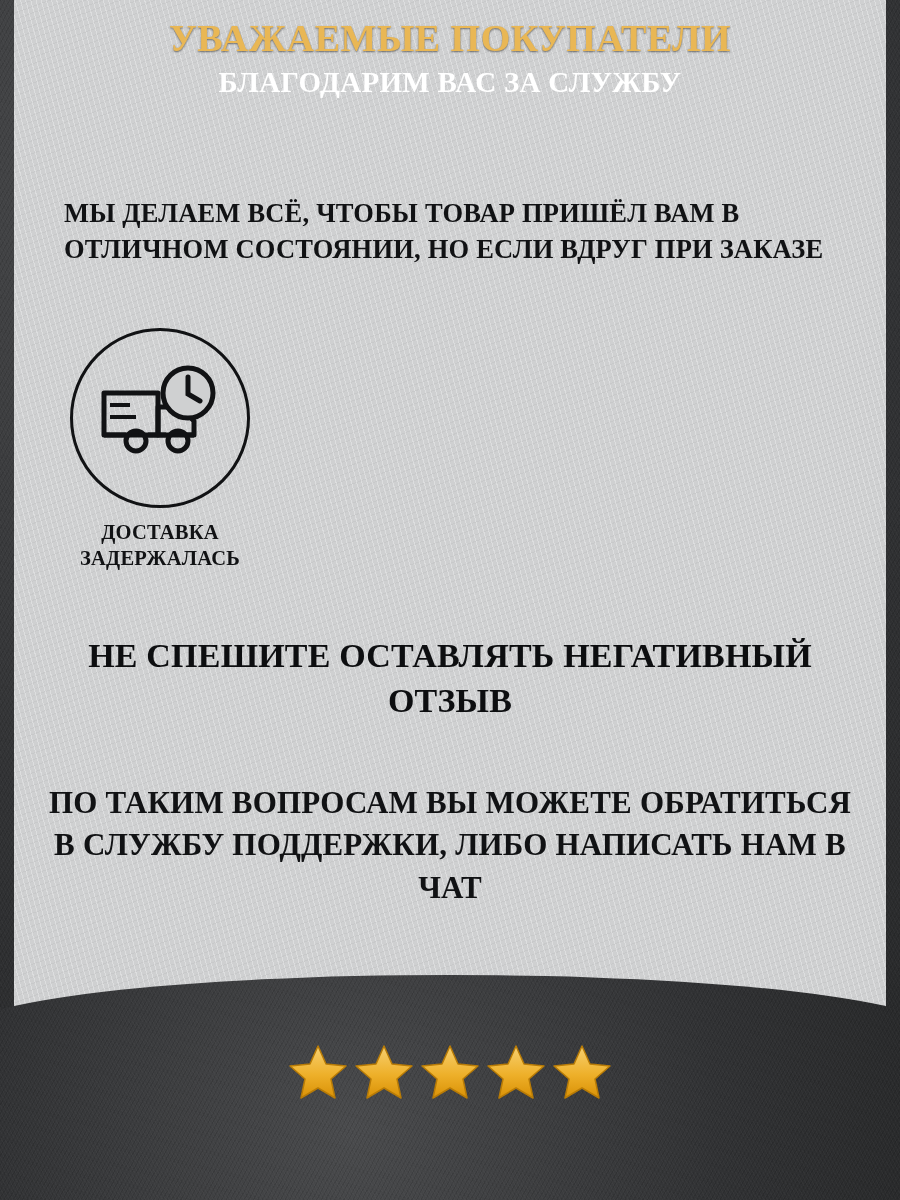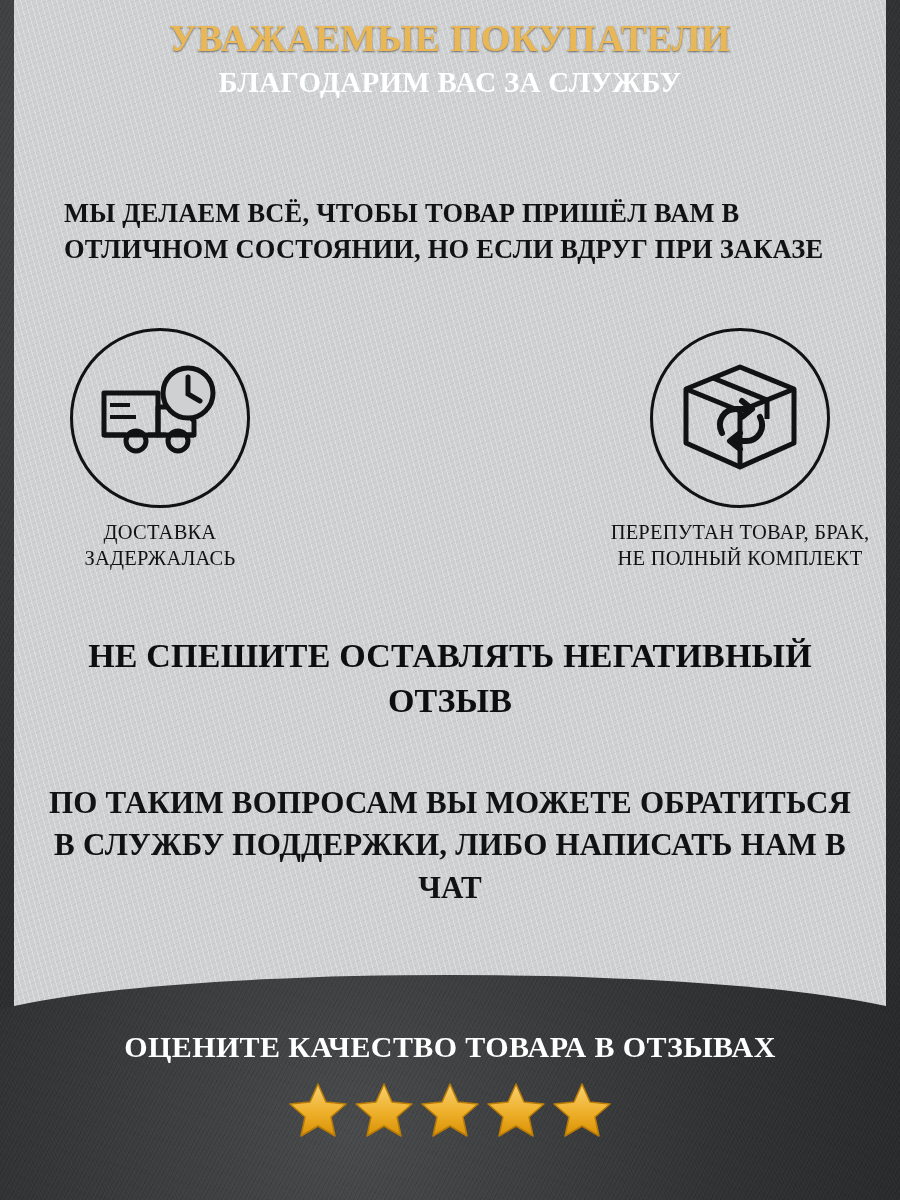--- a/index.html
+++ b/index.html
@@ -124,21 +124,21 @@
     border-radius: 50%;
     border: 3px solid #111214;
     display: flex;
     align-items: center;
     justify-content: center;
     background: transparent;
   }
   .icon-caption {
     margin-top: 12px;
     font-size: 20.5px;
-    font-weight: normal;
+    font-weight: bold;
     color: #111214;
     line-height: 1.25;
     letter-spacing: 0.2px;
   }
 
   
   .headline {
     position: absolute;
     left: 60px;
     top: 634px;
@@ -227,47 +227,29 @@
           <line x1="14" y1="42" x2="34" y2="42" stroke="#111214" stroke-width="4"></line>
           <line x1="14" y1="54" x2="40" y2="54" stroke="#111214" stroke-width="4"></line>
 
           <circle cx="92" cy="30" r="25" stroke="#111214" stroke-width="5" fill="#cfd0d1"></circle>
           <path d="M92 14 V31 L104 38" stroke="#111214" stroke-width="5" stroke-linecap="round" fill="none"></path>
         </svg>
       </div>
       <div class="icon-caption">ДОСТАВКА ЗАДЕРЖАЛАСЬ</div>
     </div>
 
-    <div class="icon-item">
-      <div class="icon-circle">
-        <svg width="128" height="118" viewBox="0 0 128 118" fill="none" aria-hidden="true">
-
-          <path d="M64 8 L118 30 L118 84 L64 108 L10 84 L10 30 Z" stroke="#111214" stroke-width="5" stroke-linejoin="round" fill="none"></path>
-          <path d="M10 30 L64 52 L118 30" stroke="#111214" stroke-width="5" stroke-linejoin="round" fill="none"></path>
-          <path d="M64 52 L64 108" stroke="#111214" stroke-width="5" fill="none"></path>
-          <path d="M37 19 L91 41 L91 60" stroke="#111214" stroke-width="5" stroke-linejoin="round" fill="none"></path>
-
-          <path d="M46 74 C40 62 48 50 60 50 L74 50" stroke="#111214" stroke-width="6" fill="none" stroke-linecap="round"></path>
-          <path d="M66 42 L76 50 L66 58" stroke="#111214" stroke-width="6" fill="none" stroke-linejoin="round" stroke-linecap="round"></path>
-          <path d="M84 58 C90 70 82 82 70 82 L56 82" stroke="#111214" stroke-width="6" fill="none" stroke-linecap="round"></path>
-          <path d="M64 74 L54 82 L64 90" stroke="#111214" stroke-width="6" fill="none" stroke-linejoin="round" stroke-linecap="round"></path>
-        </svg>
-      </div>
-      <div class="icon-caption">ПЕРЕПУТАН ТОВАР, БРАК, НЕ ПОЛНЫЙ КОМПЛЕКТ</div>
-    </div>
 
 
   </div>
 
   <div class="headline">НЕ СПЕШИТЕ ОСТАВЛЯТЬ НЕГАТИВНЫЙ ОТЗЫВ</div>
 
   <div class="support">ПО ТАКИМ ВОПРОСАМ ВЫ МОЖЕТЕ ОБРАТИТЬСЯ В СЛУЖБУ ПОДДЕРЖКИ, ЛИБО НАПИСАТЬ НАМ В ЧАТ</div>
 
   <div class="footer">
-    <div class="footer-title">ОЦЕНИТЕ КАЧЕСТВО ТОВАРА В ОТЗЫВАХ</div>
     <div class="stars">
       <svg class="star" width="62" height="60" viewBox="0 0 62 60">
         <defs>
           <linearGradient id="g1" x1="0" y1="0" x2="0" y2="1">
             <stop offset="0%" stop-color="#f7d070"></stop>
               <stop offset="55%" stop-color="#eeb02a"></stop>
               <stop offset="100%" stop-color="#d99106"></stop>
           </linearGradient>
         </defs>
         <path d="M31 4 L39 22 L59 24 L44 37 L48 56 L31 46 L14 56 L18 37 L3 24 L23 22 Z" fill="url(#g1)" stroke="#b87b06" stroke-width="1.5" stroke-linejoin="round"></path>

